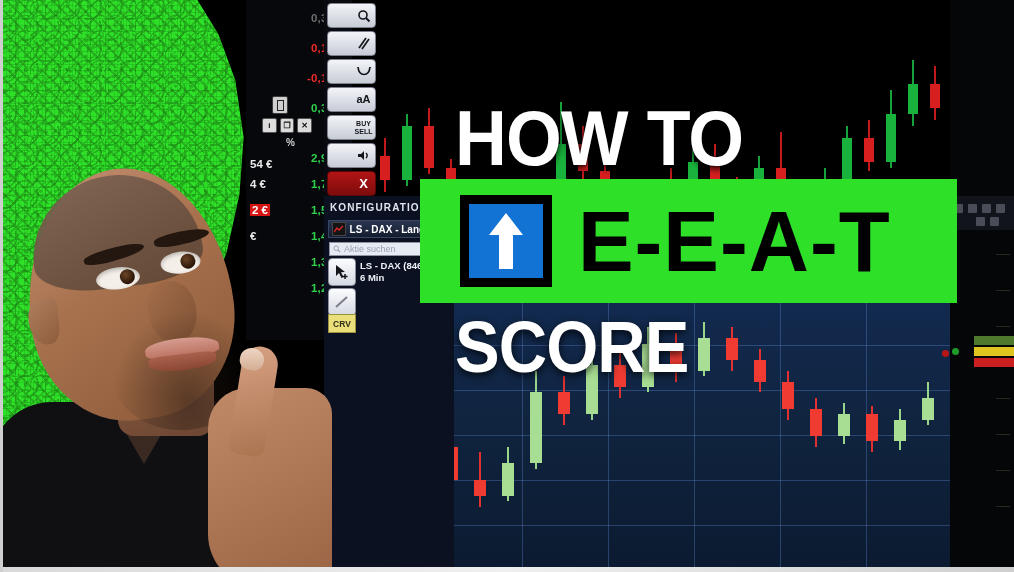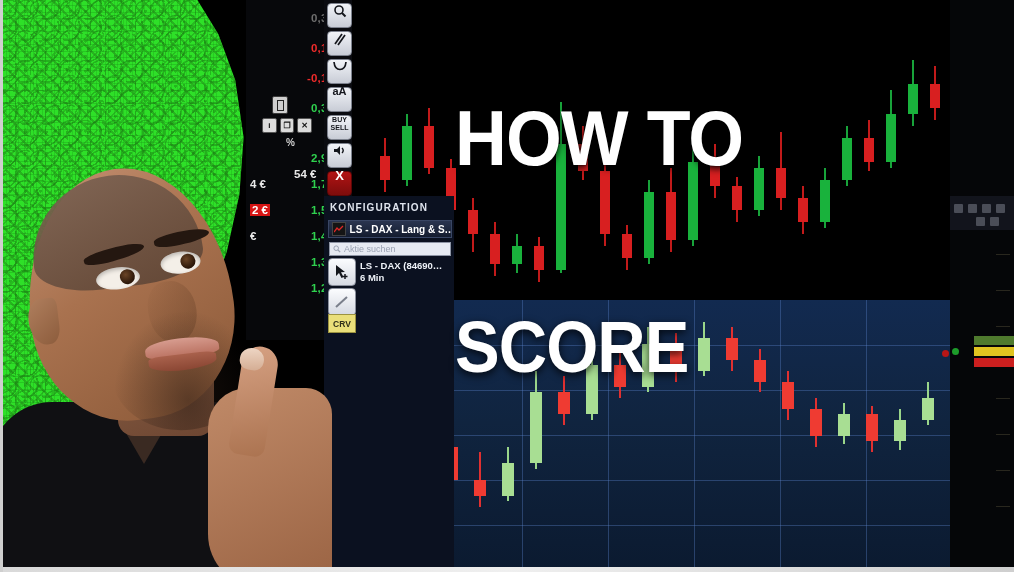--- a/index.html
+++ b/index.html
@@ -43,21 +43,21 @@
   .pct-head{position:absolute;left:286px;top:137px;color:#cfcfcf;font-size:10px;font-weight:bold;}
   .tiny-ic{position:absolute;left:272px;top:96px;width:14px;height:16px;background:#cfcfcf;
      border:1px solid #3a3a3a;border-radius:2px;}
   .tiny-ic:after{content:"";position:absolute;left:4px;top:3px;width:5px;height:9px;
      border:1.5px solid #222;}
 
   
   .tool-strip{position:absolute;left:324px;top:0;width:28px;height:196px;background:#0a0b10;}
   .tbtn{position:absolute;left:3px;width:23px;height:23px;border-radius:4px;
      background:linear-gradient(180deg,#f2f4f8,#c8ccd6);border:1px solid #7d828e;
-     display:flex;align-items:flex-start;justify-content:center;color:#14161c;font-weight:bold;}
+     display:flex;align-items:center;justify-content:center;color:#14161c;font-weight:bold;padding-left:24px;}
   .tbtn.red{background:linear-gradient(180deg,#b21414,#7d0c0c);border-color:#5e0606;color:#fff;}
   .tbtn .lbl{font-size:7px;line-height:7.5px;text-align:center;font-weight:bold;}
 
   
   .konf{position:absolute;left:324px;top:196px;width:130px;height:376px;background:#0b1120;}
   .konf-title{position:absolute;left:6px;top:6px;color:#dfe4ee;font-size:10px;
      font-weight:bold;letter-spacing:1.1px;}
   .konf-bar{position:absolute;left:4px;top:24px;width:124px;height:18px;
      background:linear-gradient(180deg,#2a3550,#141c2e);border:1px solid #394664;
      display:flex;align-items:center;gap:4px;padding-left:3px;box-sizing:border-box;}
@@ -373,21 +373,21 @@
     </div>
 
   <div class="quote-panel">
     <div id="qTop">
         <div class="q-row q-dim" style="top: 12px;">0,33 %</div>
         <div class="q-row q-neg" style="top: 42px;">0,18 %</div>
         <div class="q-row q-neg" style="top: 72px;">-0,16 %</div>
         <div class="q-row q-pos" style="top: 102px;">0,39 %</div>
       </div>
     <div id="qRows">
-        <div class="q-eur" style="left: 4px; top: 168px; margin-left: 44px;">54 €</div>
+        <div class="q-eur" style="left: 4px; top: 158px;">54 €</div>
         <div class="q-row q-pos" style="top: 152px;">2,92 %</div>
         <div class="q-eur" style="left: 4px; top: 178px;">4 €</div>
         <div class="q-row q-pos" style="top: 178px;">1,73 %</div>
         <div class="q-eur hl" style="left: 4px; top: 204px;">2 €</div>
         <div class="q-row q-pos" style="top: 204px;">1,53 %</div>
         <div class="q-eur" style="left: 4px; top: 230px;">€</div>
         <div class="q-row q-pos" style="top: 230px;">1,47 %</div>
         <div class="q-row q-pos" style="top: 256px;">1,35 %</div>
         <div class="q-row q-pos" style="top: 282px;">1,25 %</div>
         <div class="q-row q-pos" style="top: 308px;">5 %</div>
@@ -530,18 +530,26 @@
       <div class="lipT"></div>
       <div class="lipB"></div>
     </div>
     <div class="hand"></div>
     <div class="finger"></div>
     <div class="nail"></div>
   </div>
 
   <div class="howto">HOW TO</div>
 
+  <div class="banner">
+    <div class="bsq">
+      <svg width="46" height="64" viewBox="0 0 46 64">
+        <path d="M23 4 L40 26 H30 V60 H16 V26 H6 Z" fill="#ffffff"></path>
+      </svg>
+    </div>
+    <div class="eeat">E-E-A-T</div>
+  </div>
 
   <div class="score">SCORE</div>
 
   <div class="bottom-strip"></div>
   <div class="edge-l"></div>
 </div>
 
 </body></html>

